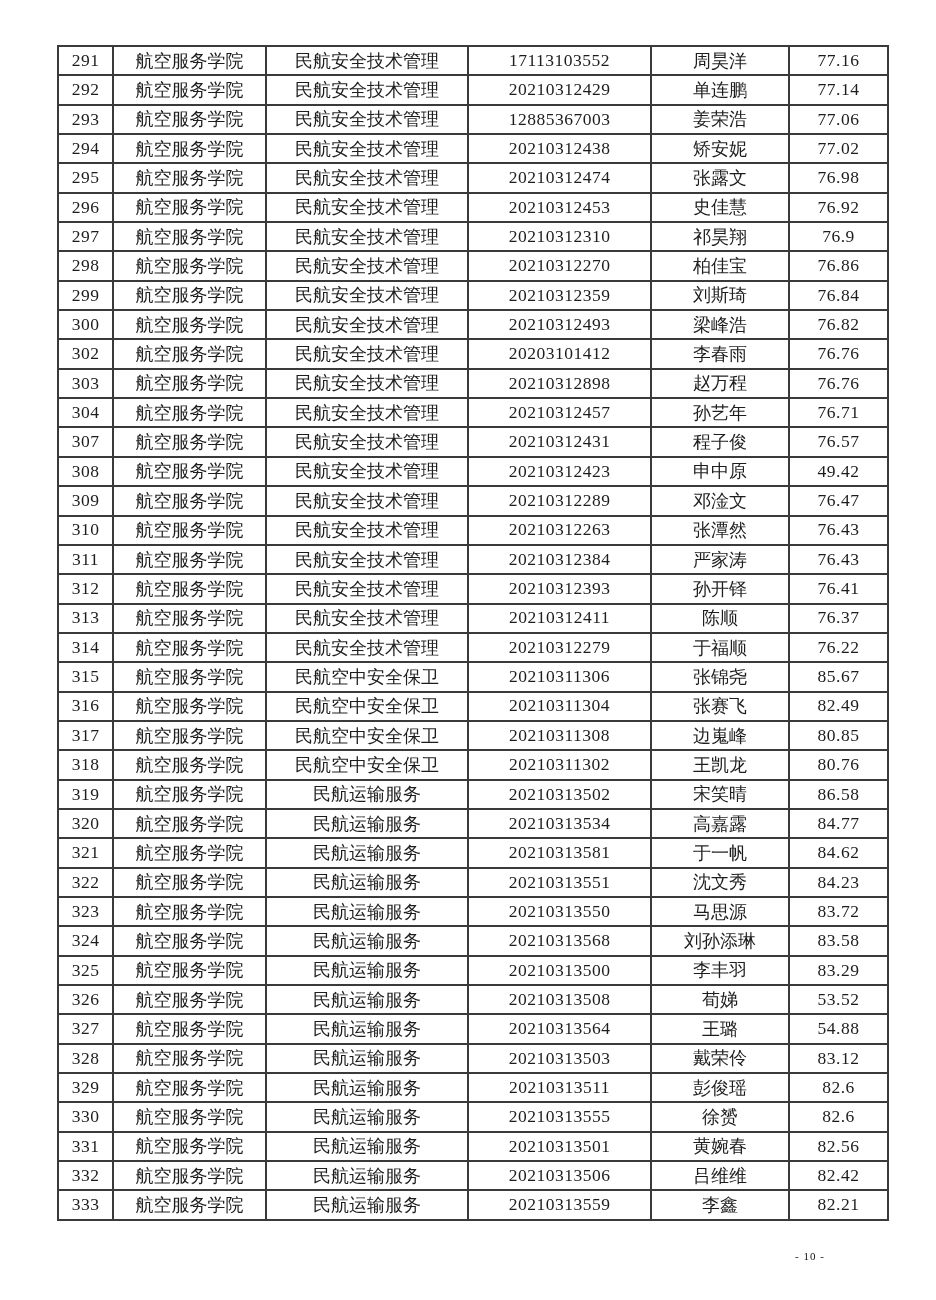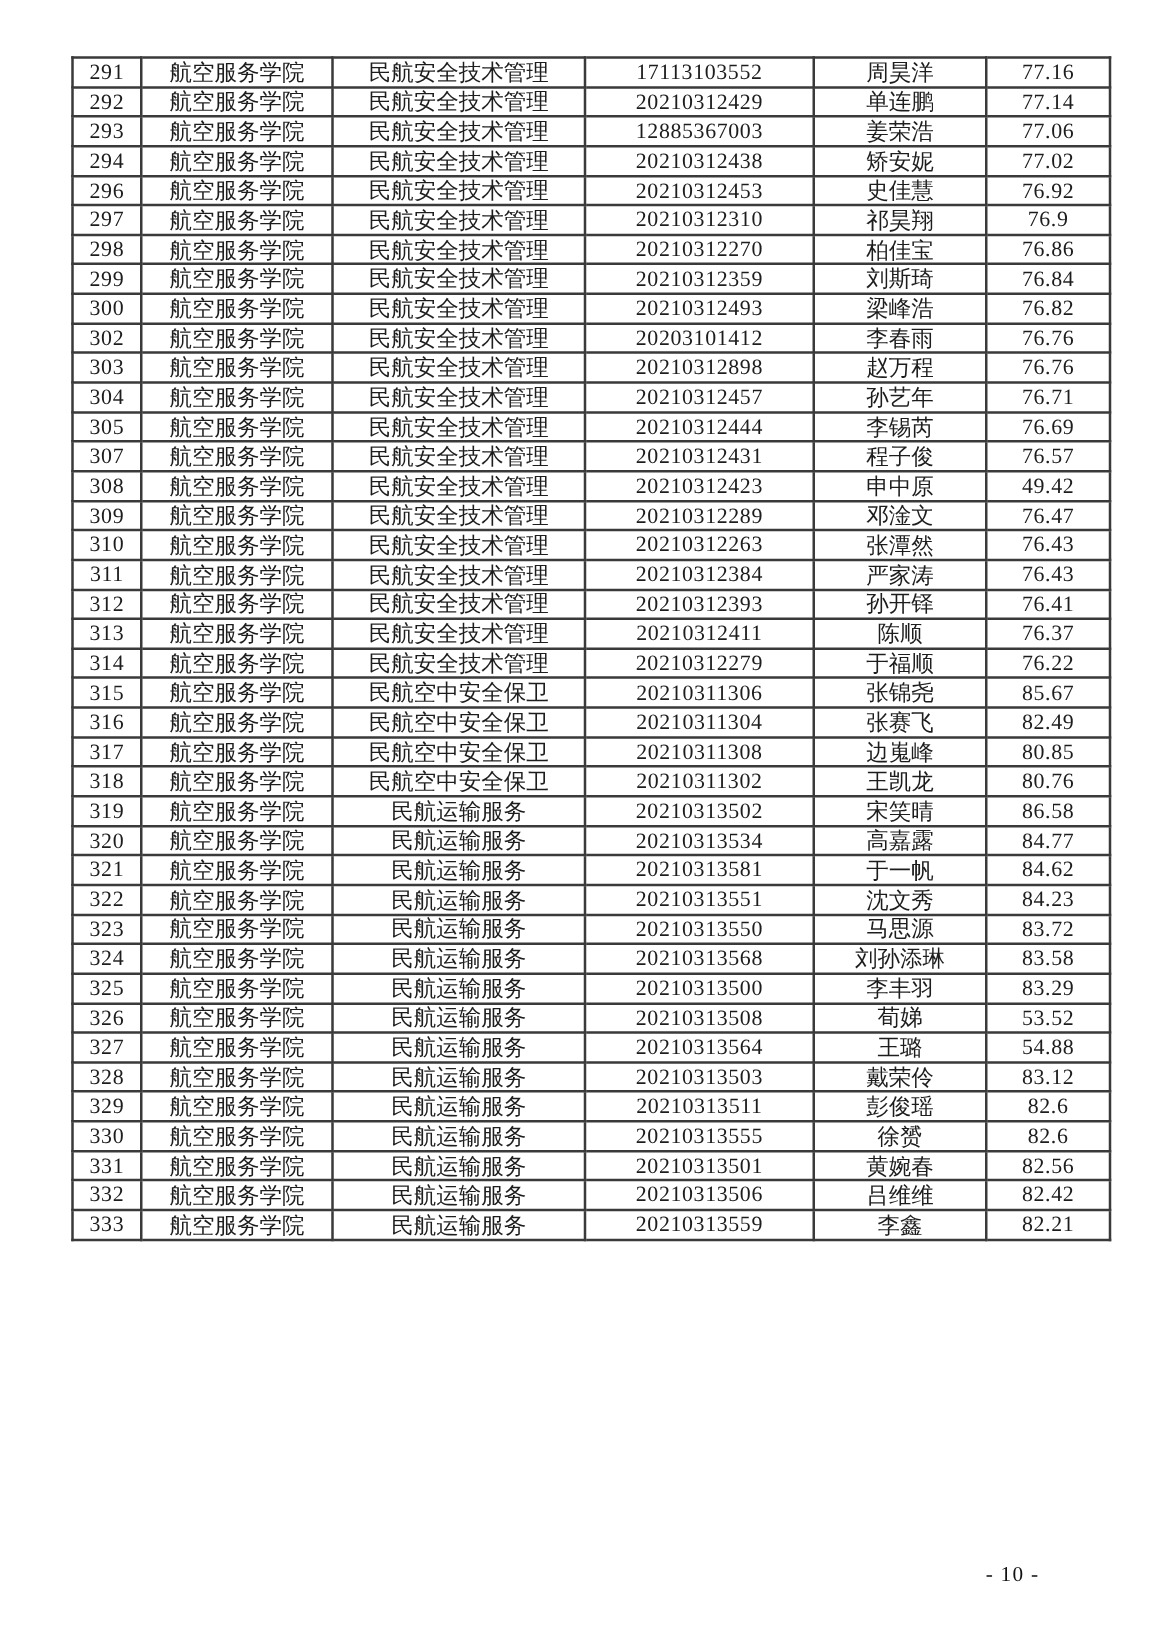--- a/index.html
+++ b/index.html
@@ -18,21 +18,21 @@
   .doc-page {
     position: absolute;
     inset: 0;
     background: #ffffff;
   }
   table.score-table {
     position: absolute;
     left: 57px;
     top: 45px;
     width: 830px;
-    height: 948px;
+    height: 1176px;
     border-collapse: collapse;
     table-layout: fixed;
   }
   table.score-table td {
     border: 2px solid #3a3a3a;
     text-align: center;
     vertical-align: middle;
     font-size: 18px;
     line-height: 1;
     padding: 0;
@@ -43,21 +43,21 @@
   table.score-table td.num {
     font-size: 17.5px;
     letter-spacing: 0.5px;
   }
   .page-number {
     position: absolute;
     left: 760px;
     top: 1250px;
     width: 100px;
     text-align: center;
-    font-size: 17px;
+    font-size: 11px;
     letter-spacing: 1px;
     color: #111111;
   }
 </style>
 </head>
 <body>
 
 <div class="doc-page">
 
   <table class="score-table">
@@ -96,20 +96,28 @@
         </tr>
         <tr>
           <td class="num">294</td>
           <td>航空服务学院</td>
           <td>民航安全技术管理</td>
           <td class="num">20210312438</td>
           <td>矫安妮</td>
           <td class="num">77.02</td>
         </tr>
         <tr>
+          <td class="num">295</td>
+          <td>航空服务学院</td>
+          <td>民航安全技术管理</td>
+          <td class="num">20210312474</td>
+          <td>张露文</td>
+          <td class="num">76.98</td>
+        </tr>
+        <tr>
           <td class="num">296</td>
           <td>航空服务学院</td>
           <td>民航安全技术管理</td>
           <td class="num">20210312453</td>
           <td>史佳慧</td>
           <td class="num">76.92</td>
         </tr>
         <tr>
           <td class="num">297</td>
           <td>航空服务学院</td>
@@ -158,28 +166,20 @@
           <td>赵万程</td>
           <td class="num">76.76</td>
         </tr>
         <tr>
           <td class="num">304</td>
           <td>航空服务学院</td>
           <td>民航安全技术管理</td>
           <td class="num">20210312457</td>
           <td>孙艺年</td>
           <td class="num">76.71</td>
-        </tr>
-        <tr>
-          <td class="num">305</td>
-          <td>航空服务学院</td>
-          <td>民航安全技术管理</td>
-          <td class="num">20210312444</td>
-          <td>李锡芮</td>
-          <td class="num">76.69</td>
         </tr>
         <tr>
           <td class="num">307</td>
           <td>航空服务学院</td>
           <td>民航安全技术管理</td>
           <td class="num">20210312431</td>
           <td>程子俊</td>
           <td class="num">76.57</td>
         </tr>
         <tr>

